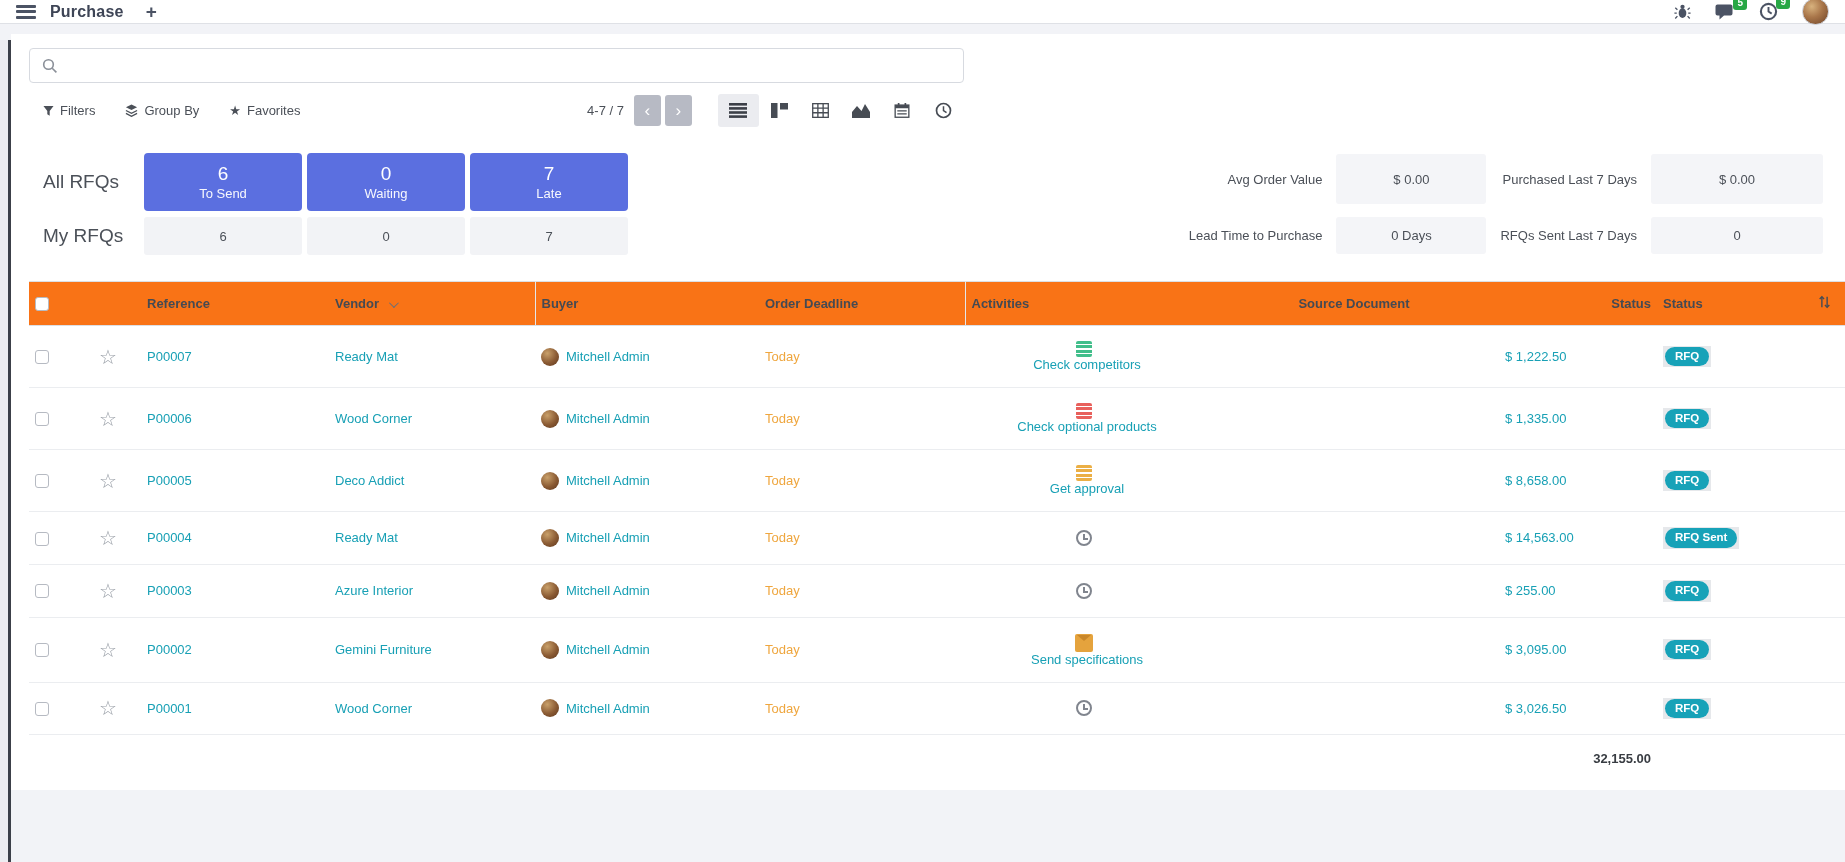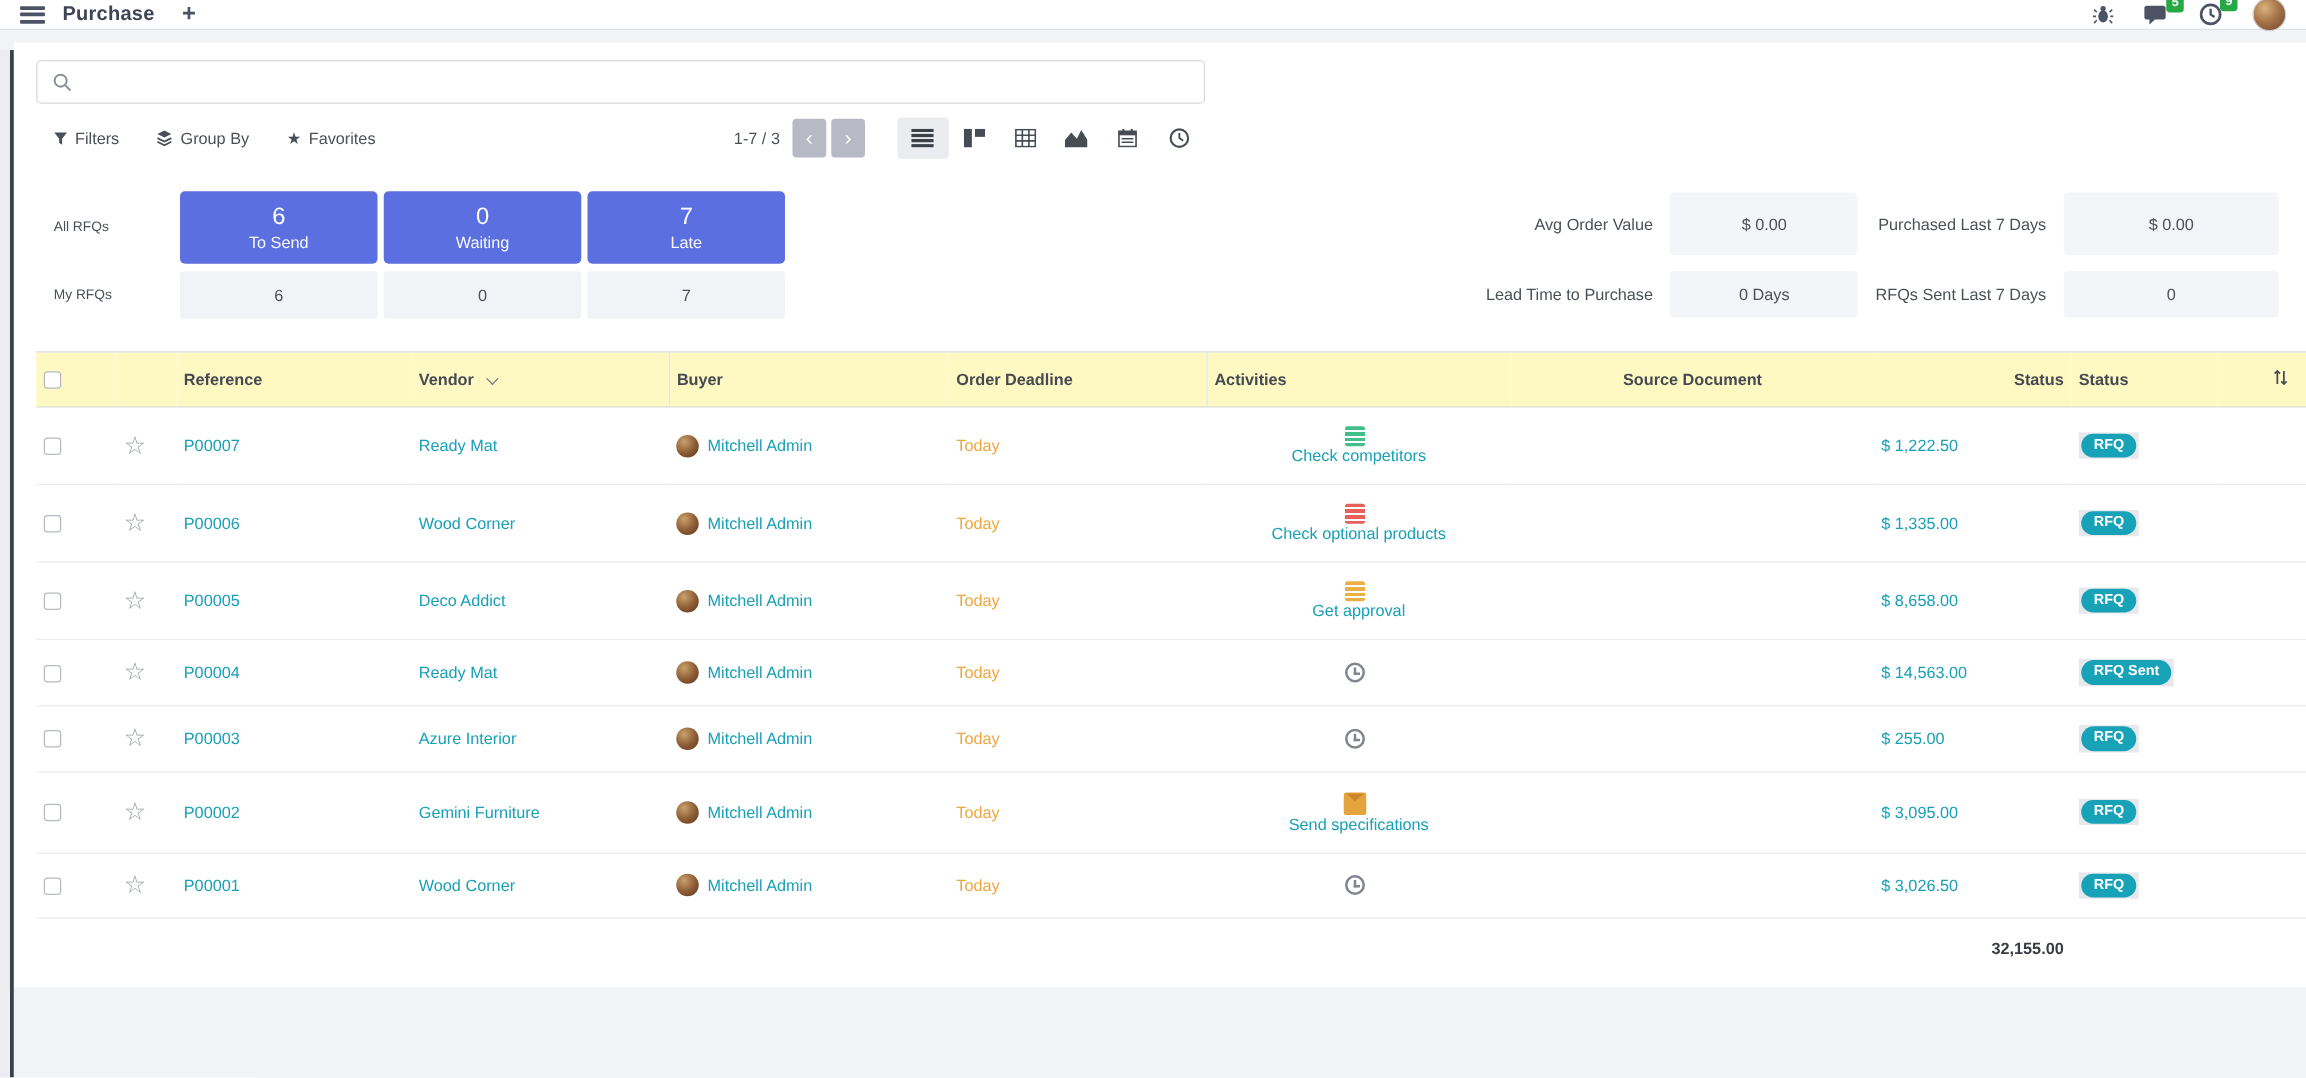--- a/index.html
+++ b/index.html
@@ -43,37 +43,37 @@
   .pager-text { font-size:13px; color:#4b5058; }
   .pager-btns { display:flex; gap:4px; }
   .pager-btn { width:27px; height:31px; background:#b7bac4; border:none; border-radius:3px; color:#fff; font-size:17px; line-height:1; cursor:pointer; }
   .view-switcher { display:flex; margin-left:26px; }
   .view-btn { width:41px; height:33px; display:flex; align-items:center; justify-content:center; cursor:pointer; border-radius:3px; }
   .view-btn.active { background:#ebecf0; }
 
   
   .dashboard { display:flex; justify-content:space-between; margin-top:26px; padding:0 0 0 14px; }
   .dash-left { display:grid; grid-template-columns:96px 158px 158px 158px; column-gap:5px; row-gap:6px; align-items:stretch; }
-  .dash-row-label { font-size:11px; color:#4b5058; display:flex; align-items:center; }
+  .dash-row-label { font-size:19px; color:#4b5058; display:flex; align-items:center; }
   .tile-blue { background:#5b6fe0; border-radius:4px; height:58px; color:#fff; display:flex; flex-direction:column; align-items:center; justify-content:center; cursor:pointer; }
   .tile-blue .tile-count { font-size:19px; line-height:1.2; }
   .tile-blue .tile-label { font-size:13px; opacity:.95; }
   .tile-gray { background:#f2f3f6; border-radius:3px; height:38px; color:#4b5058; font-size:13px; display:flex; align-items:center; justify-content:center; cursor:pointer; }
   .dash-right { display:grid; grid-template-columns:auto 150px auto 172px; column-gap:14px; row-gap:10px; align-items:center; margin-right:4px; }
   .kpi-label { font-size:13px; color:#4b5058; text-align:right; }
   .kpi-box { background:#f4f5f8; border-radius:3px; display:flex; align-items:center; justify-content:center; font-size:13px; color:#4b5058; }
   .kpi-box.tall { height:50px; }
   .kpi-box.short { height:37px; }
 
   
   table.list { width:100%; border-collapse:collapse; margin-top:26px; table-layout:fixed; }
   col.c-check{width:64px} col.c-star{width:48px} col.c-ref{width:188px} col.c-vendor{width:206px}
   col.c-buyer{width:224px} col.c-deadline{width:206px} col.c-activities{width:244px}
   col.c-source{width:290px} col.c-total{width:158px} col.c-status{width:117px} col.c-set{width:100px}
-  thead th { font-size:13px; font-weight:700; color:#454a52; text-align:left; padding:13px 6px; border-top:1px solid #dcdfe4; border-bottom:1px solid #dcdfe4; background:#fef9c3; }
+  thead th { font-size:13px; font-weight:700; color:#454a52; text-align:left; padding:13px 6px; border-top:1px solid #dcdfe4; border-bottom:1px solid #dcdfe4; background:#f97316; }
   thead th.sep { border-right:1px solid #e4e6ea; }
   tbody td { padding:15px 6px; border-bottom:1px solid #ebedf0; font-size:13px; color:#4b5058; vertical-align:middle; }
   tfoot td { padding:16px 6px; font-size:13px; }
   .th-sort { display:inline-block; width:7px; height:7px; border-right:1.5px solid #6a707a; border-bottom:1.5px solid #6a707a; transform:rotate(45deg) translateY(-2px); margin-left:10px; }
   .checkbox { display:inline-block; width:14px; height:14px; border:1px solid #b6bac2; border-radius:3px; background:#fff; cursor:pointer; vertical-align:middle; }
   .star { font-size:20px; color:#9aa0a8; cursor:pointer; line-height:1; }
   .link { color:#18a0b5; text-decoration:none; cursor:pointer; }
   .deadline { color:#efa63e; }
   .buyer { display:flex; align-items:center; gap:7px; }
   .avatar-sm { width:18px; height:18px; border-radius:50%; flex:0 0 18px; background:radial-gradient(circle at 35% 30%, #c9a06a 0%, #8a5a33 55%, #5d371d 100%); }
@@ -156,21 +156,21 @@
                 <path d="M1 10.2 L7 13.2 L13 10.2" stroke="#4b5058" stroke-width="1.5" fill="none"></path>
               </svg>
             <span>Group By</span>
           </span>
           <span class="tool-btn">
             <span class="star-glyph">★</span>
             <span>Favorites</span>
           </span>
         </div>
         <div class="pager">
-          <span class="pager-text">1-7 / 3</span>
+          <span class="pager-text">4-7 / 7</span>
           <div class="pager-btns">
             <button class="pager-btn">‹</button>
             <button class="pager-btn">›</button>
           </div>
         </div>
         <div class="view-switcher">
           <span class="view-btn active">
             <svg width="18" height="15" viewBox="0 0 18 15">
                 <rect x="0" y="0" width="18" height="2.6" fill="#3c4048"></rect>
                 <rect x="0" y="4.1" width="18" height="2.6" fill="#3c4048"></rect>

